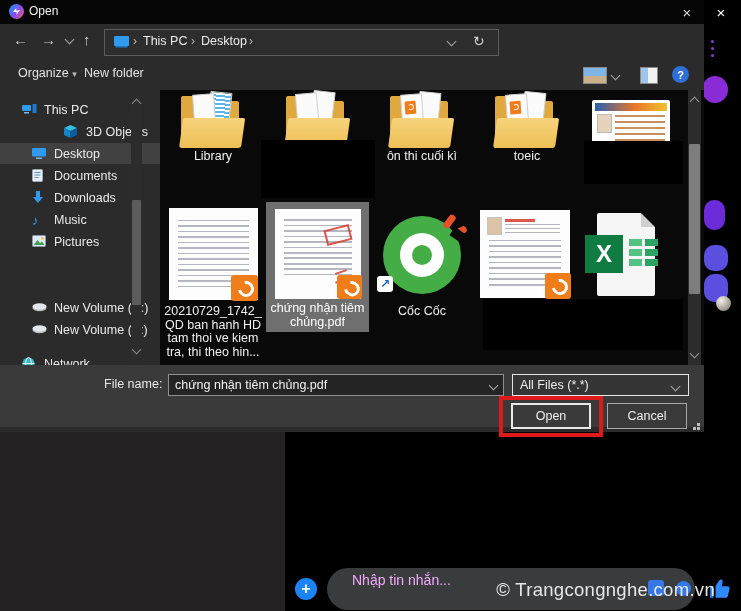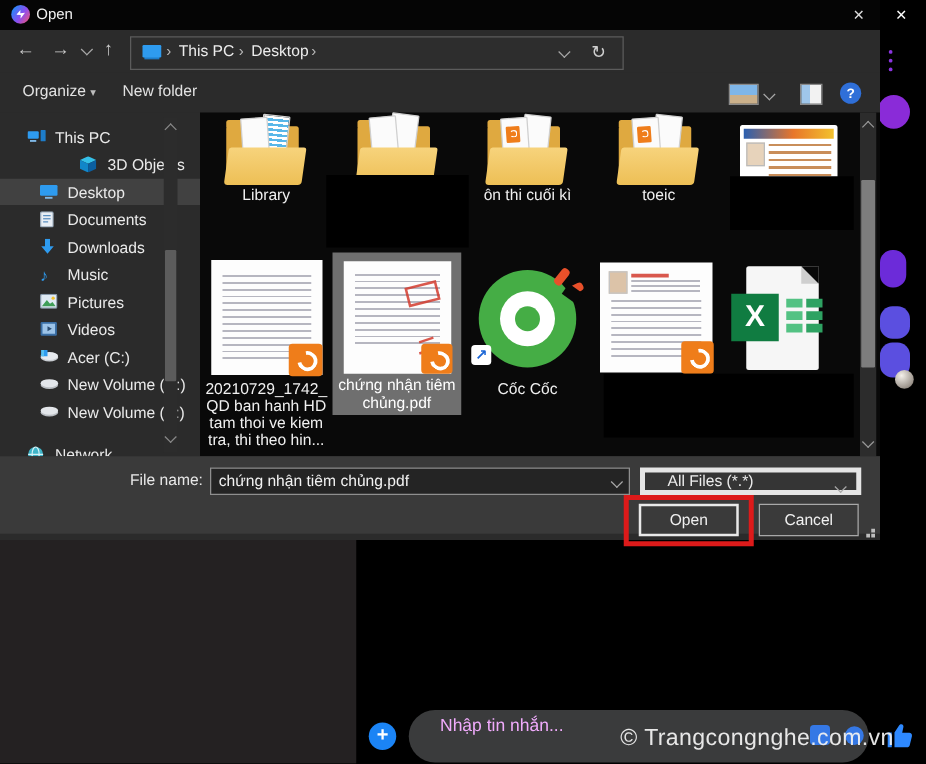--- a/index.html
+++ b/index.html
@@ -82,22 +82,22 @@
   .xl-fold{position:absolute;right:0;top:0;width:0;height:0;border-style:solid;border-width:0 14px 14px 0;border-color:transparent #090909 #cfcfcf transparent;}
   .xl-sq{position:absolute;background:#107c41;color:#fff;font-weight:bold;font-size:24px;display:flex;align-items:center;justify-content:center;}
   .xl-cells{position:absolute;display:grid;grid-template-columns:13px 13px;grid-template-rows:7px 7px 7px;gap:3px;}
   .xl-cells i{background:#2ea262;}
   .xl-cells i:nth-child(odd){background:#53c283;}
   
   #bottompanel{position:absolute;left:0;top:365px;width:704px;height:62px;background:#3a3a3a;}
   .form-label{position:absolute;font-size:12.5px;color:#e8e8e8;}
   .fn-input{position:absolute;left:168px;top:9px;width:336px;height:22px;background:#242424;border:1px solid #8f8f8f;
      color:#f2f2f2;font-size:12.5px;padding:0 18px 0 6px;box-sizing:border-box;font-family:inherit;}
-  .ft-select{position:absolute;left:512px;top:9px;width:177px;height:22px;background:#353535;border:4px solid #e5e5e5;
-     color:#ececec;font-size:12.5px;display:flex;padding-left:18px;box-sizing:border-box;}
+  .ft-select{position:absolute;left:512px;top:9px;width:177px;height:22px;background:#353535;border:1px solid #e5e5e5;
+     color:#ececec;font-size:12.5px;display:flex;align-items:center;padding-left:7px;box-sizing:border-box;}
   .btn{position:absolute;top:38px;width:80px;height:26px;background:#3a3a3a;color:#f0f0f0;font-size:12.5px;
      display:flex;align-items:center;justify-content:center;box-sizing:border-box;}
   #openbtn{left:511px;border:2px solid #e9e9e9;}
   #cancelbtn{left:607px;border:1px solid #a8a8a8;}
   .red-annot{position:absolute;left:499px;top:31px;width:104px;height:41px;border:4px solid #dd1a1a;box-sizing:border-box;}
   .grip{position:absolute;width:2.5px;height:2.5px;background:#bdbdbd;}
   
   .gray-panel{position:absolute;left:0;top:432px;width:285px;height:179px;background:#242122;}
   .plus-btn{position:absolute;left:295px;top:578px;width:22px;height:22px;border-radius:50%;background:#1b84f5;
      color:#fff;font-size:16px;font-weight:bold;display:flex;align-items:center;justify-content:center;line-height:1;}
@@ -151,21 +151,21 @@
         <span class="abs" style="left:368px;top:3px;color:#cfcfcf;font-size:14px;">↻</span>
       </div>
 
     </div>
 
     <div id="toolrow">
       <span class="tool-label" style="left:18px;">
         <span>Organize</span>
         <span style="font-size:9px;color:#bdbdbd;">▾</span>
       </span>
-      <span class="tool-label" style="left:98px;">New folder</span>
+      <span class="tool-label" style="left:84px;">New folder</span>
       <span class="view-big"></span>
       <span class="chv" style="position:absolute;left:612px;top:14px;"></span>
       <span class="view-cols"></span>
       <span class="help-circle">?</span>
     </div>
 
     <div id="sidebar">
       <div class="side-item" style="top:9px;padding-left:22px;">
         <span class="si-icon"><svg width="15" height="13" viewBox="0 0 15 13">
               <rect x="0" y="2" width="9" height="6" rx="1" fill="#2e9bef"></rect>
@@ -208,37 +208,20 @@
         <span class="si-icon" style="color:#2e9bef;font-size:13px;">♪</span>
         <span>Music</span>
       </div>
       <div class="side-item" style="top:141px;padding-left:32px;">
         <span class="si-icon"><svg width="14" height="12" viewBox="0 0 14 12">
               <rect x="0.5" y="0.5" width="13" height="11" rx="1" fill="#dfeaf4" stroke="#89a"></rect>
               <polygon points="1.5,10 5.5,5 8,8 10,6.5 12.5,10" fill="#3f9e58"></polygon>
               <circle cx="10.5" cy="3.5" r="1.3" fill="#f2c12e"></circle>
             </svg></span>
         <span>Pictures</span>
-      </div>
-      <div class="side-item" style="top:163px;padding-left:32px;">
-        <span class="si-icon"><svg width="14" height="12" viewBox="0 0 14 12">
-              <rect x="0.5" y="0.5" width="13" height="11" rx="1" fill="#3a6ea5"></rect>
-              <rect x="2" y="2" width="10" height="8" fill="#9cc3e8"></rect>
-              <polygon points="6,4 9.5,6 6,8" fill="#2a4d73"></polygon>
-            </svg></span>
-        <span>Videos</span>
-      </div>
-      <div class="side-item" style="top:185px;padding-left:32px;">
-        <span class="si-icon"><svg width="15" height="11" viewBox="0 0 15 11">
-              <ellipse cx="7.5" cy="7" rx="7" ry="3.2" fill="#c9cdd2"></ellipse>
-              <ellipse cx="7.5" cy="5.8" rx="7" ry="3.2" fill="#e7eaee"></ellipse>
-              <rect x="1" y="1" width="5" height="5" fill="#2e9bef"></rect>
-              <rect x="1" y="1" width="2.2" height="5" fill="#57c0f0"></rect>
-            </svg></span>
-        <span>Acer (C:)</span>
       </div>
       <div class="side-item" style="top:207px;padding-left:32px;">
         <span class="si-icon"><svg width="15" height="11" viewBox="0 0 15 11">
               <ellipse cx="7.5" cy="7" rx="7" ry="3.2" fill="#b9bdc2"></ellipse>
               <ellipse cx="7.5" cy="5.5" rx="7" ry="3.2" fill="#e3e6ea"></ellipse>
             </svg></span>
         <span>New Volume (D:)</span>
       </div>
       <div class="side-item" style="top:229px;padding-left:32px;">
         <span class="si-icon"><svg width="15" height="11" viewBox="0 0 15 11">

